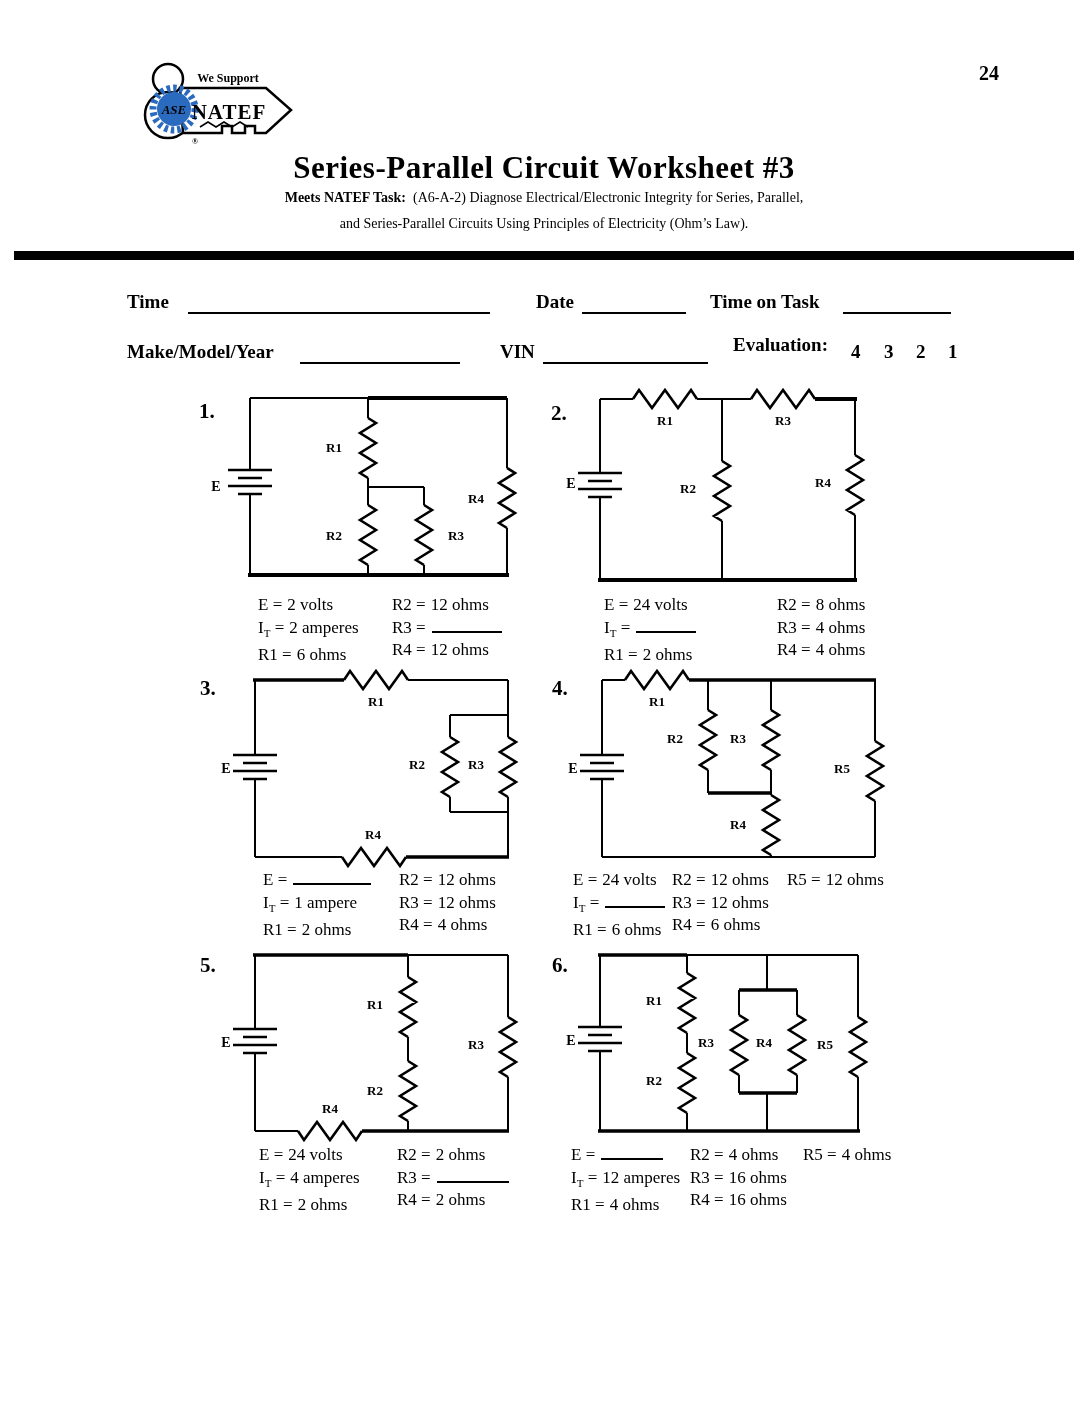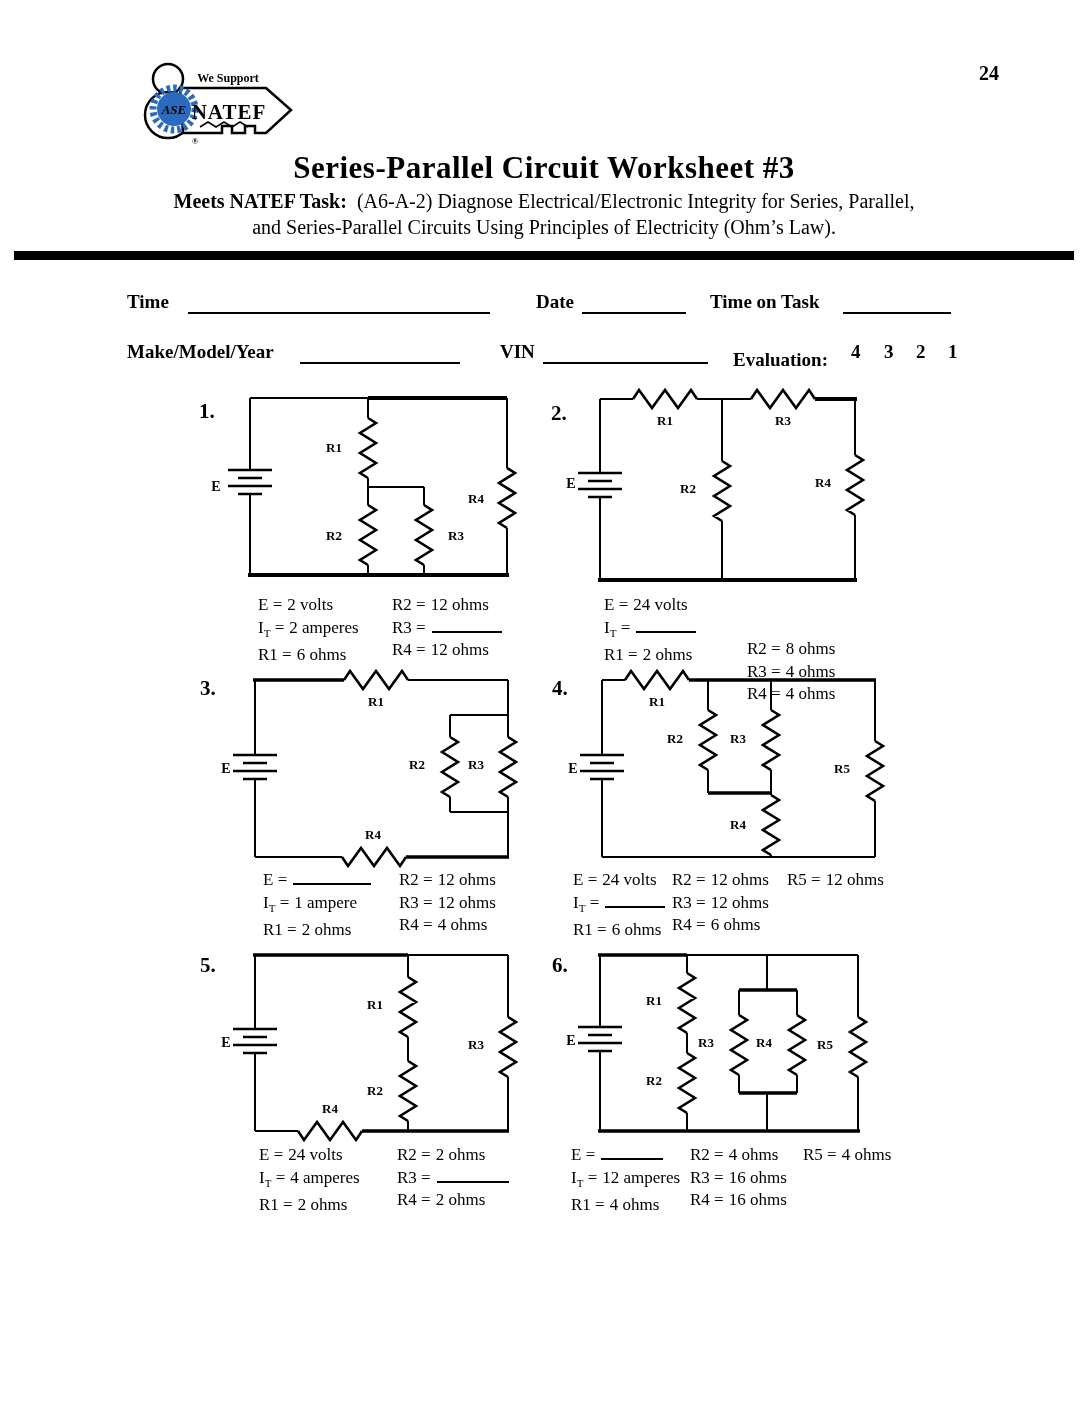--- a/index.html
+++ b/index.html
@@ -5,21 +5,21 @@
   html,body{margin:0;padding:0;}
   body{
     width:1088px;height:1408px;position:relative;background:#ffffff;
     font-family:"Liberation Serif","DejaVu Serif",serif;color:#000;
     overflow:hidden;
   }
   .abs{position:absolute;}
   
   .pageno{font-weight:bold;font-size:20px;margin-left:44px;}
   .title{left:0;right:0;top:150px;text-align:center;font-weight:bold;font-size:31px;letter-spacing:.5px;}
-  .subline{left:0;right:0;text-align:center;font-size:20px;}
+  .subline{left:0;right:0;text-align:center;font-size:14px;}
   .subline b{font-weight:bold;}
   .bar{left:14px;top:251px;width:1060px;height:9px;background:#000;}
   
   .flabel{font-weight:bold;font-size:19px;white-space:nowrap;}
   .fblank{border-bottom:2px solid #000;height:18px;}
   
   .cnum{font-weight:bold;font-size:21px;}
   svg{position:absolute;overflow:visible;}
   svg text{font-family:"Liberation Serif","DejaVu Serif",serif;font-weight:bold;fill:#000;}
   .rl{font-size:13px;}
@@ -65,21 +65,21 @@
 <div class="abs fblank" style="left:188px;top:294px;width:302px;"></div>
 <div class="abs flabel" style="left:536px;top:291px;">Date</div>
 <div class="abs fblank" style="left:582px;top:294px;width:104px;"></div>
 <div class="abs flabel" style="left:710px;top:291px;">Time on Task</div>
 <div class="abs fblank" style="left:843px;top:294px;width:108px;"></div>
 
 <div class="abs flabel" style="left:127px;top:341px;">Make/Model/Year</div>
 <div class="abs fblank" style="left:300px;top:344px;width:160px;"></div>
 <div class="abs flabel" style="left:500px;top:341px;">VIN</div>
 <div class="abs fblank" style="left:543px;top:344px;width:165px;"></div>
-<div class="abs flabel" style="left:733px;top:349px;">Evaluation:</div>
+<div class="abs flabel" style="left:733px;top:334px;">Evaluation:</div>
 <div class="abs flabel" style="left:851px;top:341px;">4</div>
 <div class="abs flabel" style="left:884px;top:341px;">3</div>
 <div class="abs flabel" style="left:916px;top:341px;">2</div>
 <div class="abs flabel" style="left:948px;top:341px;">1</div>
 
 <div class="abs cnum" style="left:199px;top:399px;">1.</div>
 <svg style="left:192px;top:390px;" width="330" height="200" viewBox="0 0 330 200">
   <path d="M58 8 H176 M58 8 V80 M58 104 V185 M176 8 V28 M176 88 V115 M176 175 V185 M176 97 H232 M232 97 V115 M232 175 V184 M315 8 V78 M315 138 V185" fill="none" stroke="#000" stroke-width="2"></path>
   <path d="M176 8 H315 M56 185 H317" fill="none" stroke="#000" stroke-width="4"></path>
   <path d="M36 80 H80 M46 88 H70 M36 96 H80 M46 104 H70" fill="none" stroke="#000" stroke-width="2.5"></path>
@@ -111,21 +111,21 @@
   <text x="110" y="40" text-anchor="middle" class="rl">R1</text>
   <text x="228" y="40" text-anchor="middle" class="rl">R3</text>
   <text x="141" y="108" text-anchor="end" class="rl">R2</text>
   <text x="276" y="102" text-anchor="end" class="rl">R4</text>
 </svg>
 <div class="vcol" style="left:604px;top:594px;">
   <div class="vl"><span>E =</span><span class="vv">24 volts</span></div>
   <div class="vl"><span>I</span><sub>T</sub> <span>=</span><span class="bl60"></span></div>
   <div class="vl"><span>R1 =</span><span class="vv">2 ohms</span></div>
 </div>
-<div class="vcol" style="left:747px;top:594px;margin-top:44px;">
+<div class="vcol" style="left:777px;top:594px;">
   <div class="vl"><span>R2 =</span><span class="vv">8 ohms</span></div>
   <div class="vl"><span>R3 =</span><span class="vv">4 ohms</span></div>
   <div class="vl"><span>R4 =</span><span class="vv">4 ohms</span></div>
 </div>
 
 <div class="abs cnum" style="left:200px;top:676px;">3.</div>
 <svg style="left:192px;top:665px;" width="335" height="210" viewBox="0 0 335 210">
   <path d="M216 15 H316 M63 15 V90 M63 114 V192 M316 15 V72 M316 132 V192 M258 50 H316 M258 147 H316 M258 50 V72 M258 132 V147 M63 192 H150" fill="none" stroke="#000" stroke-width="2"></path>
   <path d="M61 15 H152 M214 192 H317" fill="none" stroke="#000" stroke-width="3.5"></path>
   <path d="M41 90 H85 M51 98 H75 M41 106 H85 M51 114 H75" fill="none" stroke="#000" stroke-width="2.5"></path>

